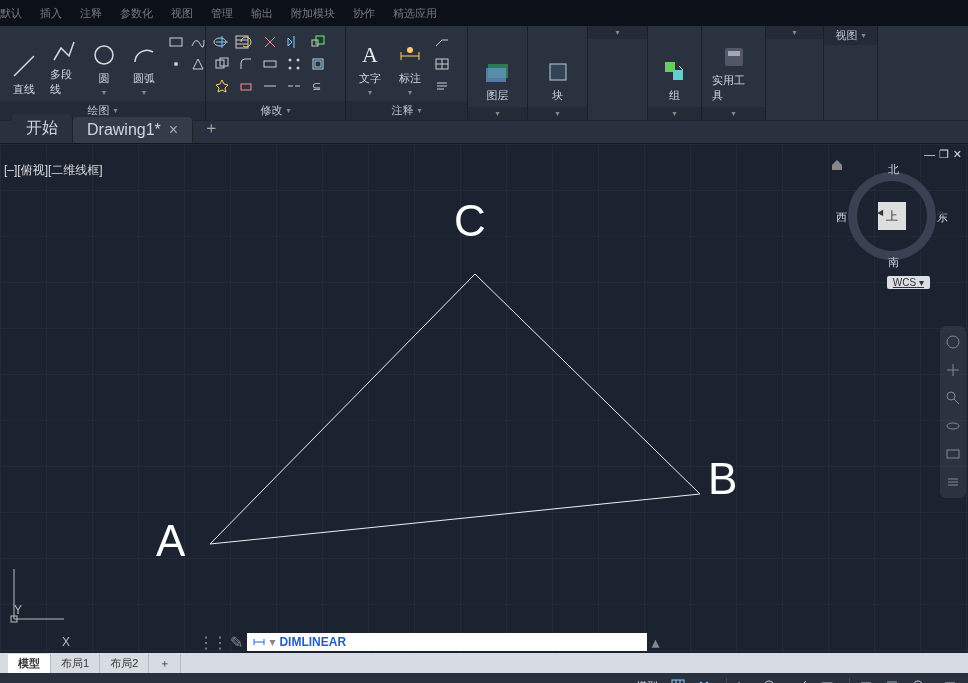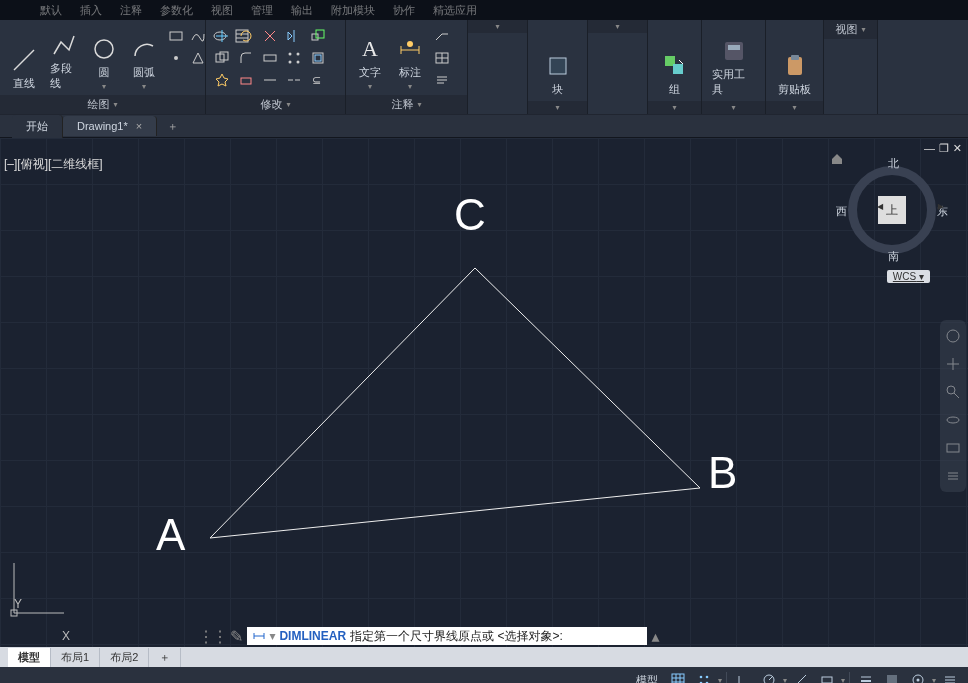--- a/index.html
+++ b/index.html
@@ -1,34 +1,34 @@
 <!DOCTYPE html>
 <html><head>
 <meta charset="utf-8">
 <style>
 * { margin: 0; padding: 0; box-sizing: border-box; font-family: "Microsoft YaHei", sans-serif; }
 body { background: #1a2230; color: #cfd6e0; width: 968px; height: 683px; overflow: hidden; position: relative; }
 
 
-.menubar { background: #0c1018; height: 20px; display: flex; font-size: 11px; color: #bbb; padding-left: 40px; gap: 18px; align-items: center; overflow: hidden; }
+.menubar { background: #0c1018; height: 26px; display: flex; font-size: 11px; color: #bbb; gap: 18px; align-items: center; overflow: hidden; }
 .menubar span { opacity: 0.6; }
 
 
 .ribbon { background: #2a3240; height: 94px; display: flex; }
 .rgroup { border-right: 1px solid #1a1f28; display: flex; flex-direction: column; justify-content: space-between; }
 .rgroup-body { display: flex; padding: 4px 6px 2px; gap: 4px; flex: 1; }
 .rgroup-label { font-size: 11px; color: #c0c6d0; text-align: center; padding: 2px 0; background: #242a36; display: flex; justify-content: center; align-items: center; gap: 4px; }
 .rbtn { display: flex; flex-direction: column; align-items: center; justify-content: flex-end; padding: 2px 4px; cursor: pointer; font-size: 11px; color: #cfd6e0; gap: 2px; }
 .iconL { width: 28px; height: 28px; display: flex; align-items: center; justify-content: center; }
 .smallgrid { display: grid; grid-template-columns: repeat(4,20px); grid-auto-rows: 20px; gap: 2px; padding-top: 2px; }
 .sicon { width: 20px; height: 20px; display: flex; align-items: center; justify-content: center; cursor: pointer; }
 .tiny-tri { font-size: 8px; color: #888; }
 
 
-.filetabs { background: #2a313e; height: 24px; display: flex; align-items: center; padding-left: 12px; font-size: 11px; border-top: 1px solid #202530; border-bottom: 1px solid #12161e; }
+.filetabs { background: #2a313e; height: 24px; display: flex; align-items: flex-end; padding-left: 12px; font-size: 16px; border-top: 1px solid #202530; border-bottom: 1px solid #12161e; }
 .ftab { padding: 4px 14px; background: #343c4a; margin-right: 0px; border-right: 1px solid #222; cursor: pointer; display: flex; align-items: center; gap: 8px; border-top-left-radius: 4px; border-top-right-radius: 4px; }
 .ftab.inactive { background: #2a313e; }
 .ftab .x { color: #aaa; cursor: pointer; }
 .plus { padding: 4px 10px; cursor: pointer; color: #aaa; }
 
 
 .canvas { position: relative; background: #1b2230; height: 509px; }
 .gridbg { position: absolute; inset: 0;
   background-image: linear-gradient(#232b3a 1px, transparent 1px), linear-gradient(90deg, #232b3a 1px, transparent 1px);
   background-size: 46px 46px; }
@@ -297,20 +297,31 @@
           </div>
       </div>
     </div>
     <div class="rgroup-label">
         <span>注释</span>
         <span class="tiny-tri">▾</span>
       </div>
   </div>
 
   <div class="rgroup" style="width:60px">
+    <div class="rgroup-body" style="justify-content:center">
+        <div class="rbtn">
+          <div class="iconL">
+            <svg width="28" height="28">
+              <rect x="4" y="6" width="20" height="14" fill="#3a6" opacity=".6"></rect>
+              <rect x="2" y="10" width="20" height="14" fill="#69c" opacity=".7"></rect>
+            </svg>
+          </div>
+          <span>图层</span>
+        </div>
+      </div>
     <div class="rgroup-label">
         <span class="tiny-tri">▾</span>
       </div>
   </div>
 
   <div class="rgroup" style="width:60px">
     <div class="rgroup-body" style="justify-content:center">
         <div class="rbtn">
           <div class="iconL">
             <svg width="28" height="28">
@@ -360,31 +371,20 @@
           </div>
           <span>实用工具</span>
         </div>
       </div>
     <div class="rgroup-label">
         <span class="tiny-tri">▾</span>
       </div>
   </div>
 
   <div class="rgroup" style="width:58px">
-    <div class="rgroup-body" style="justify-content:center">
-        <div class="rbtn">
-          <div class="iconL">
-            <svg width="28" height="28">
-              <rect x="7" y="5" width="14" height="18" rx="2" fill="#c96"></rect>
-              <rect x="10" y="3" width="8" height="5" rx="1" fill="#789"></rect>
-            </svg>
-          </div>
-          <span>剪贴板</span>
-        </div>
-      </div>
     <div class="rgroup-label">
         <span class="tiny-tri">▾</span>
       </div>
   </div>
 
   <div class="rgroup" style="width:54px">
     <div class="rgroup-label">
         <span>视图</span>
         <span class="tiny-tri">▾</span>
       </div>
@@ -481,21 +481,20 @@
     <span class="cmdhandle">⋮⋮</span>
     <span style="color:#888">✎</span>
     <div class="cmdbox">
       <svg width="12" height="12">
           <line x1="1" y1="6" x2="11" y2="6" stroke="#26c"></line>
           <line x1="1" y1="3" x2="1" y2="9" stroke="#26c"></line>
           <line x1="11" y1="3" x2="11" y2="9" stroke="#26c"></line>
         </svg>
       <span style="color:#888">▾</span>
       <span class="cmdname">DIMLINEAR</span>
-      <span>指定第一个尺寸界线原点或 &lt;选择对象&gt;:</span>
     </div>
     <span style="color:#888">▴</span>
   </div>
 </div>
 
 <div class="layouttabs">
   <div class="ltab active">模型</div>
   <div class="ltab">布局1</div>
   <div class="ltab">布局2</div>
   <div class="ltab">＋</div>

